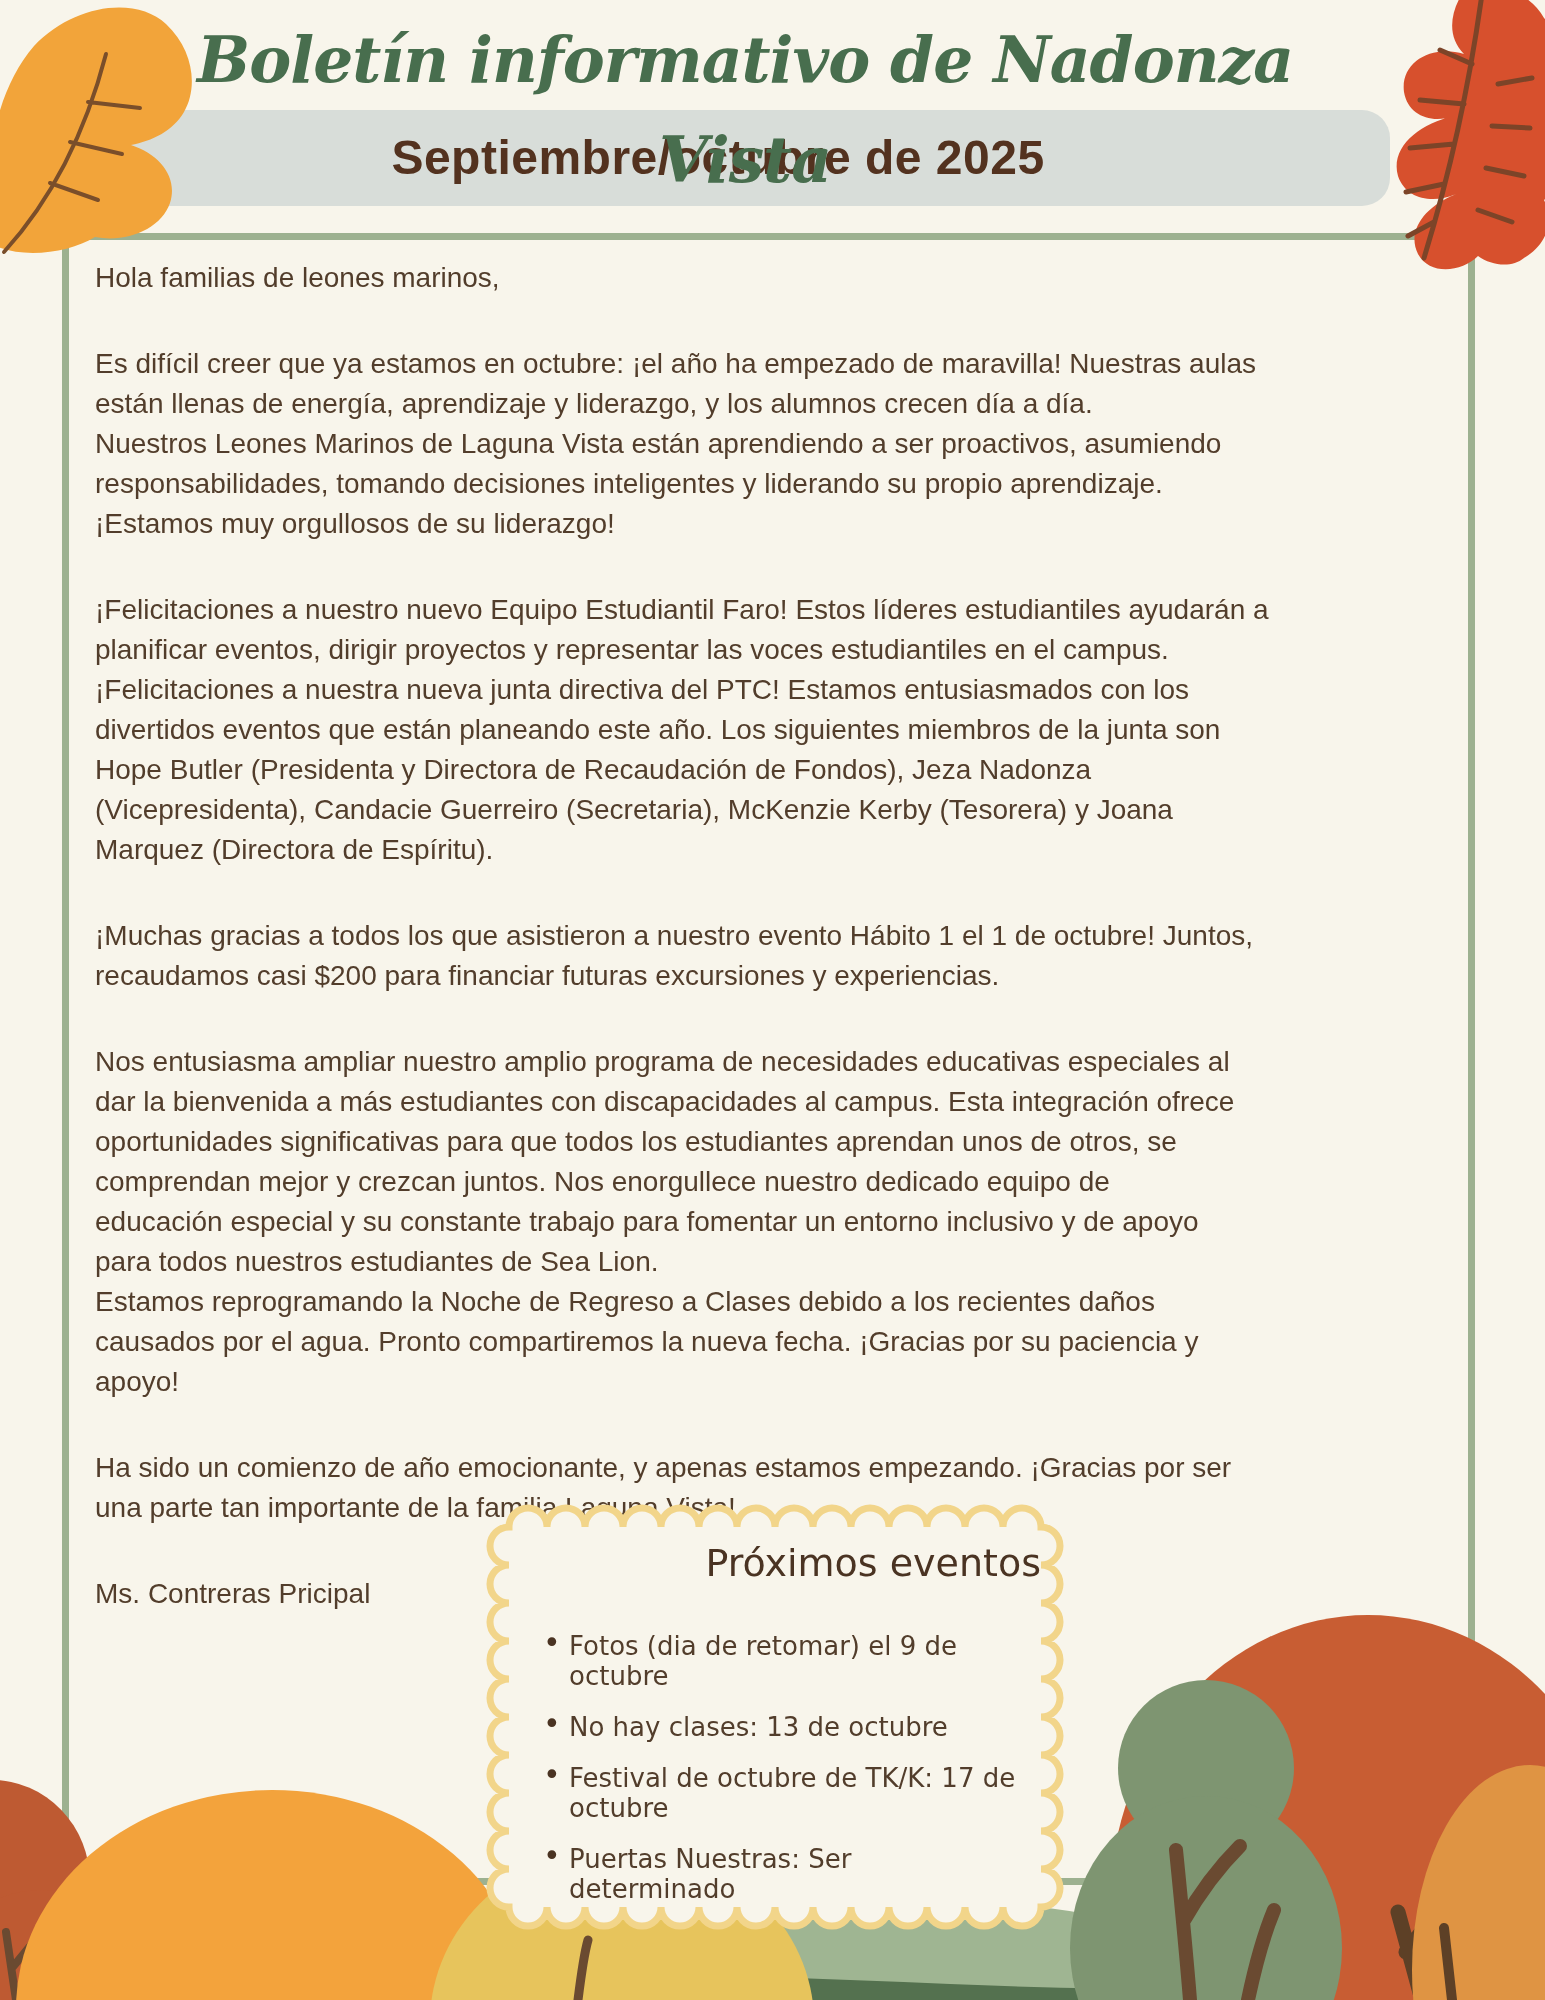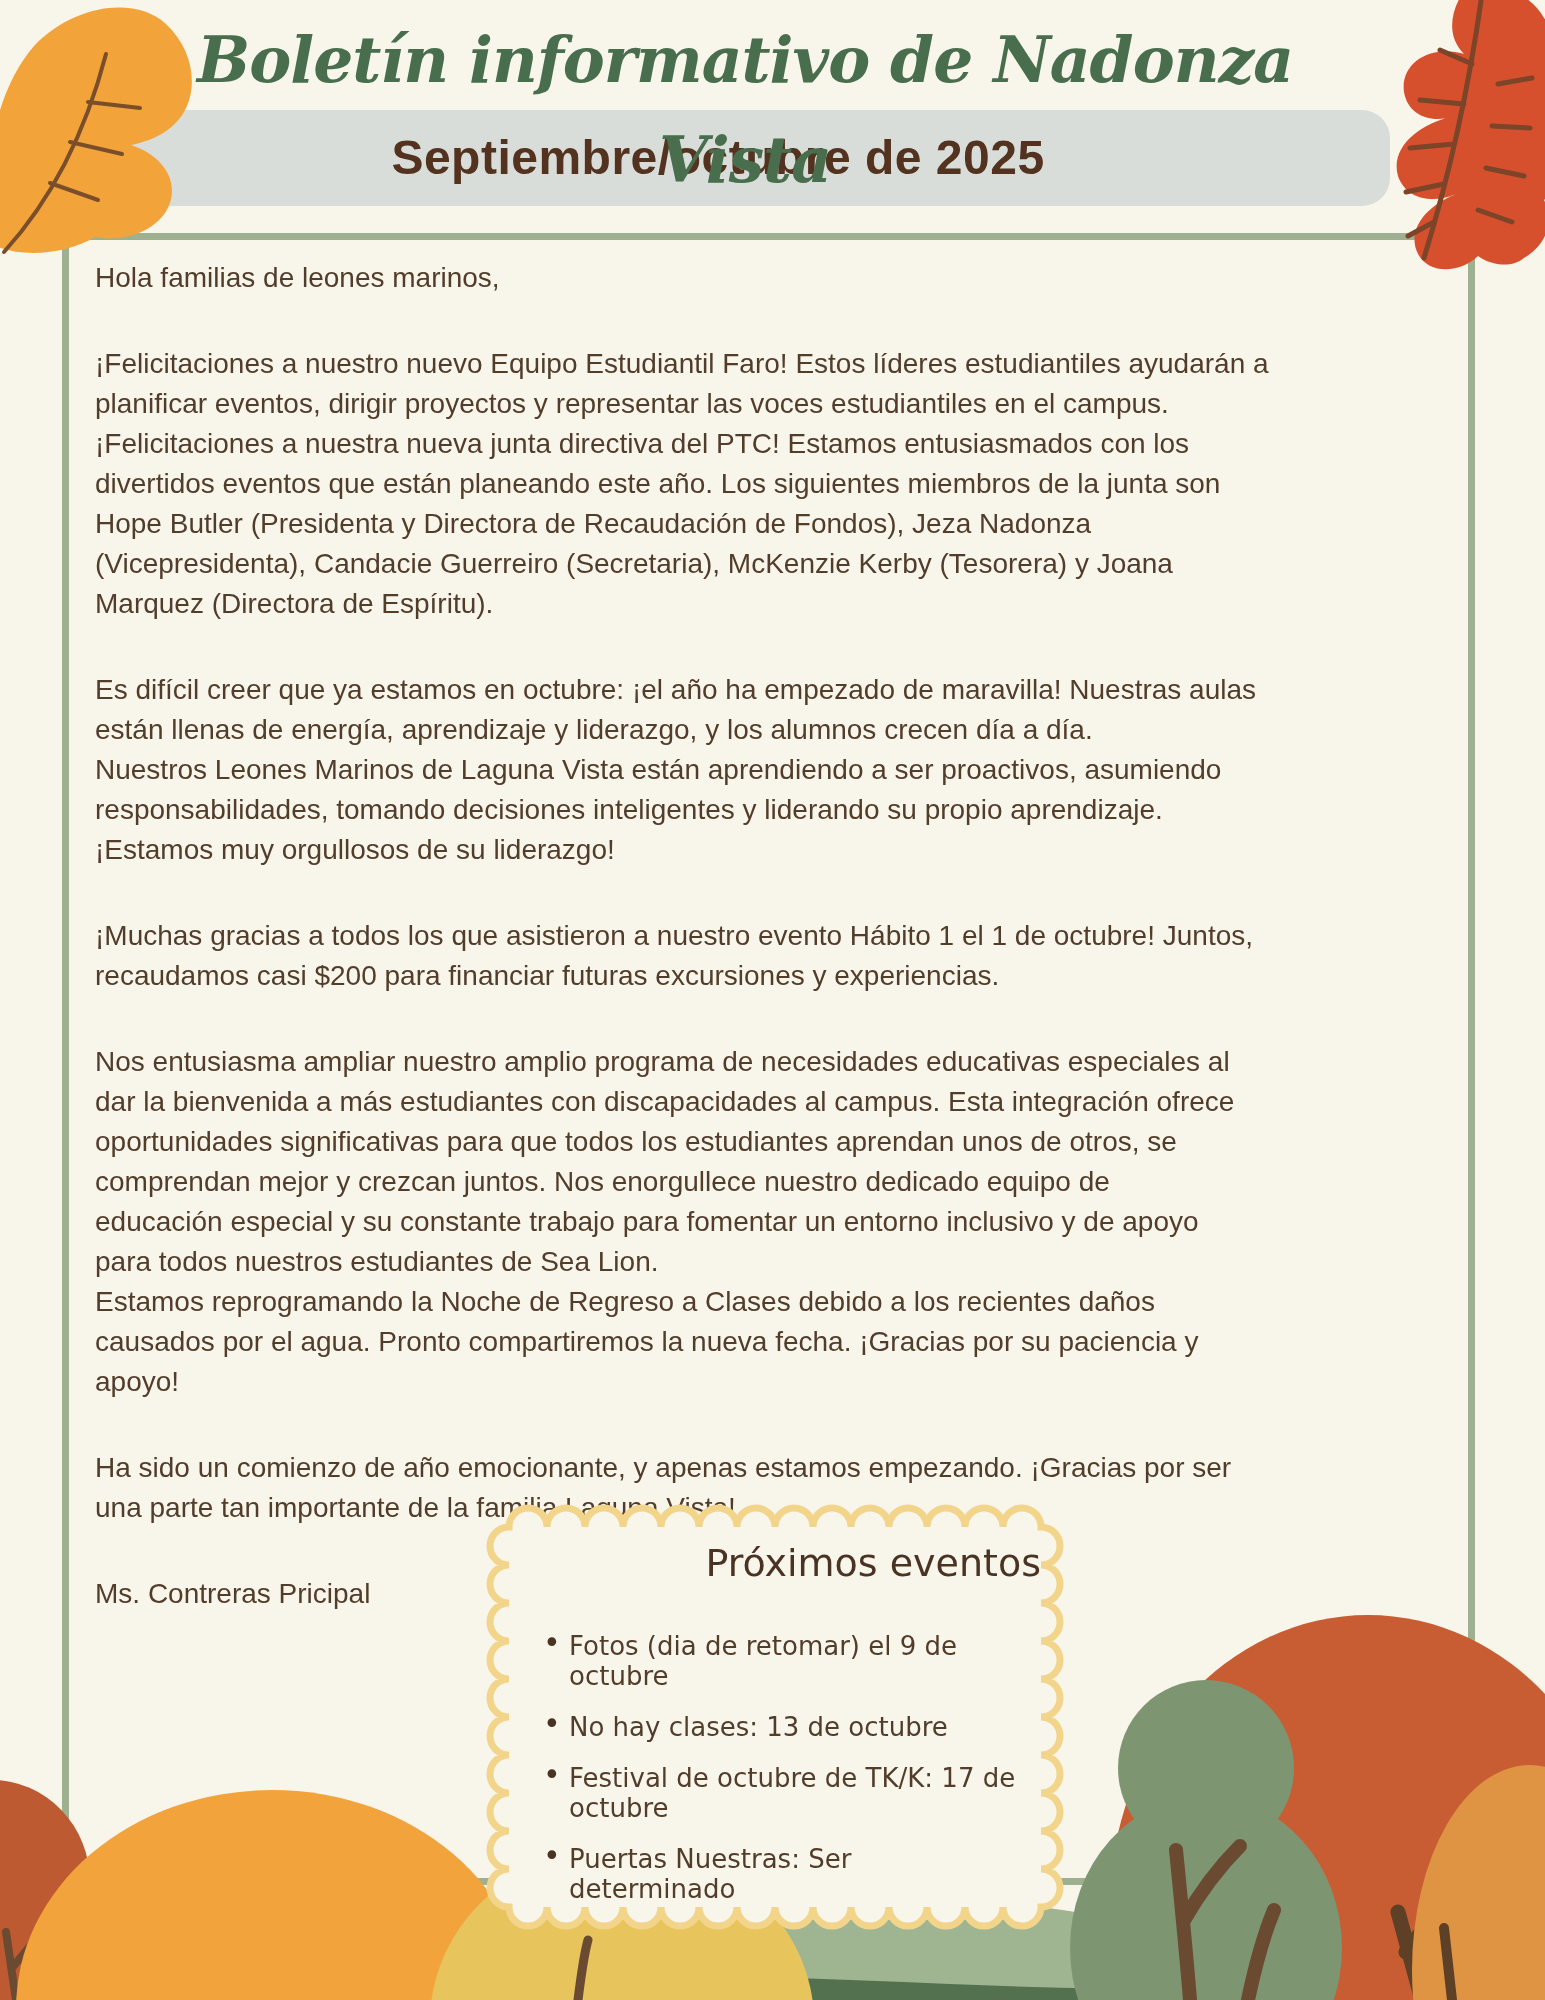--- a/index.html
+++ b/index.html
@@ -77,32 +77,32 @@
   <div class="date-banner">
     <span>Septiembre/octubre de 2025</span>
   </div>
 
   <div class="page-title">Boletín informativo de Nadonza Vista</div>
 
   <div class="content-box"></div>
 
   <div class="body-text">
     <p>Hola familias de leones marinos,</p>
+    <p>Es difícil creer que ya estamos en octubre: ¡el año ha empezado de maravilla! Nuestras aulas
+están llenas de energía, aprendizaje y liderazgo, y los alumnos crecen día a día.
+Nuestros Leones Marinos de Laguna Vista están aprendiendo a ser proactivos, asumiendo
+responsabilidades, tomando decisiones inteligentes y liderando su propio aprendizaje.
+¡Estamos muy orgullosos de su liderazgo!</p>
     <p>¡Felicitaciones a nuestro nuevo Equipo Estudiantil Faro! Estos líderes estudiantiles ayudarán a
 planificar eventos, dirigir proyectos y representar las voces estudiantiles en el campus.
 ¡Felicitaciones a nuestra nueva junta directiva del PTC! Estamos entusiasmados con los
 divertidos eventos que están planeando este año. Los siguientes miembros de la junta son
 Hope Butler (Presidenta y Directora de Recaudación de Fondos), Jeza Nadonza
 (Vicepresidenta), Candacie Guerreiro (Secretaria), McKenzie Kerby (Tesorera) y Joana
 Marquez (Directora de Espíritu).</p>
-    <p>Es difícil creer que ya estamos en octubre: ¡el año ha empezado de maravilla! Nuestras aulas
-están llenas de energía, aprendizaje y liderazgo, y los alumnos crecen día a día.
-Nuestros Leones Marinos de Laguna Vista están aprendiendo a ser proactivos, asumiendo
-responsabilidades, tomando decisiones inteligentes y liderando su propio aprendizaje.
-¡Estamos muy orgullosos de su liderazgo!</p>
     <p>¡Muchas gracias a todos los que asistieron a nuestro evento Hábito 1 el 1 de octubre! Juntos,
 recaudamos casi $200 para financiar futuras excursiones y experiencias.</p>
     <p>Nos entusiasma ampliar nuestro amplio programa de necesidades educativas especiales al
 dar la bienvenida a más estudiantes con discapacidades al campus. Esta integración ofrece
 oportunidades significativas para que todos los estudiantes aprendan unos de otros, se
 comprendan mejor y crezcan juntos. Nos enorgullece nuestro dedicado equipo de
 educación especial y su constante trabajo para fomentar un entorno inclusivo y de apoyo
 para todos nuestros estudiantes de Sea Lion.
 Estamos reprogramando la Noche de Regreso a Clases debido a los recientes daños
 causados por el agua. Pronto compartiremos la nueva fecha. ¡Gracias por su paciencia y

